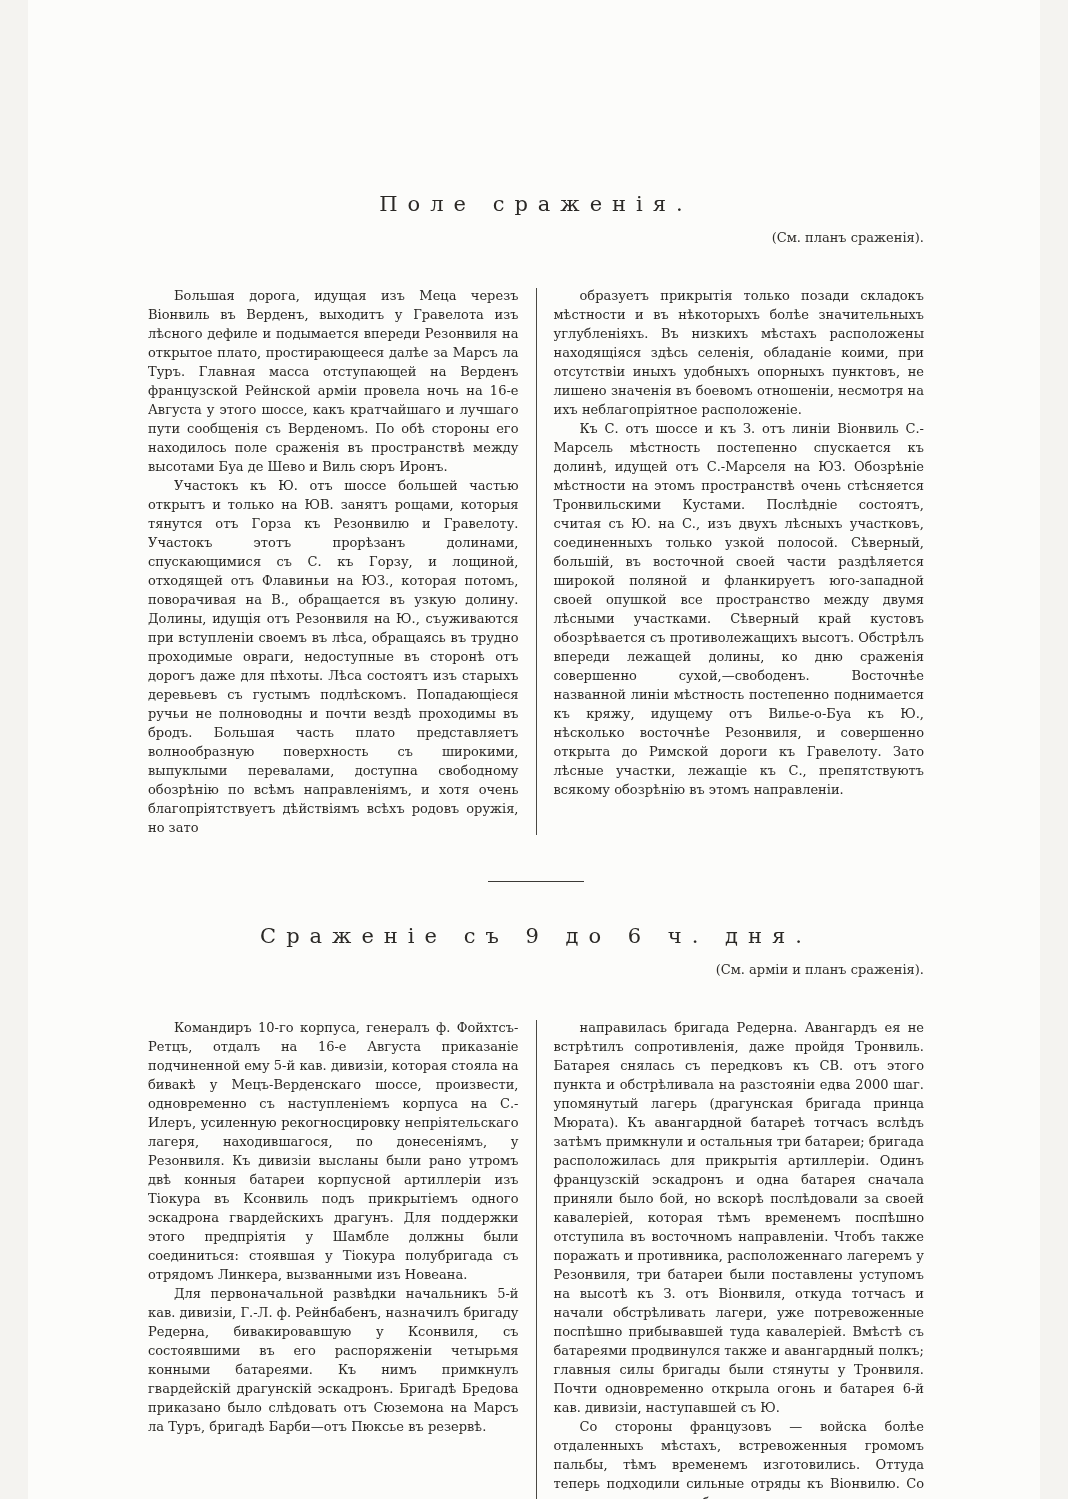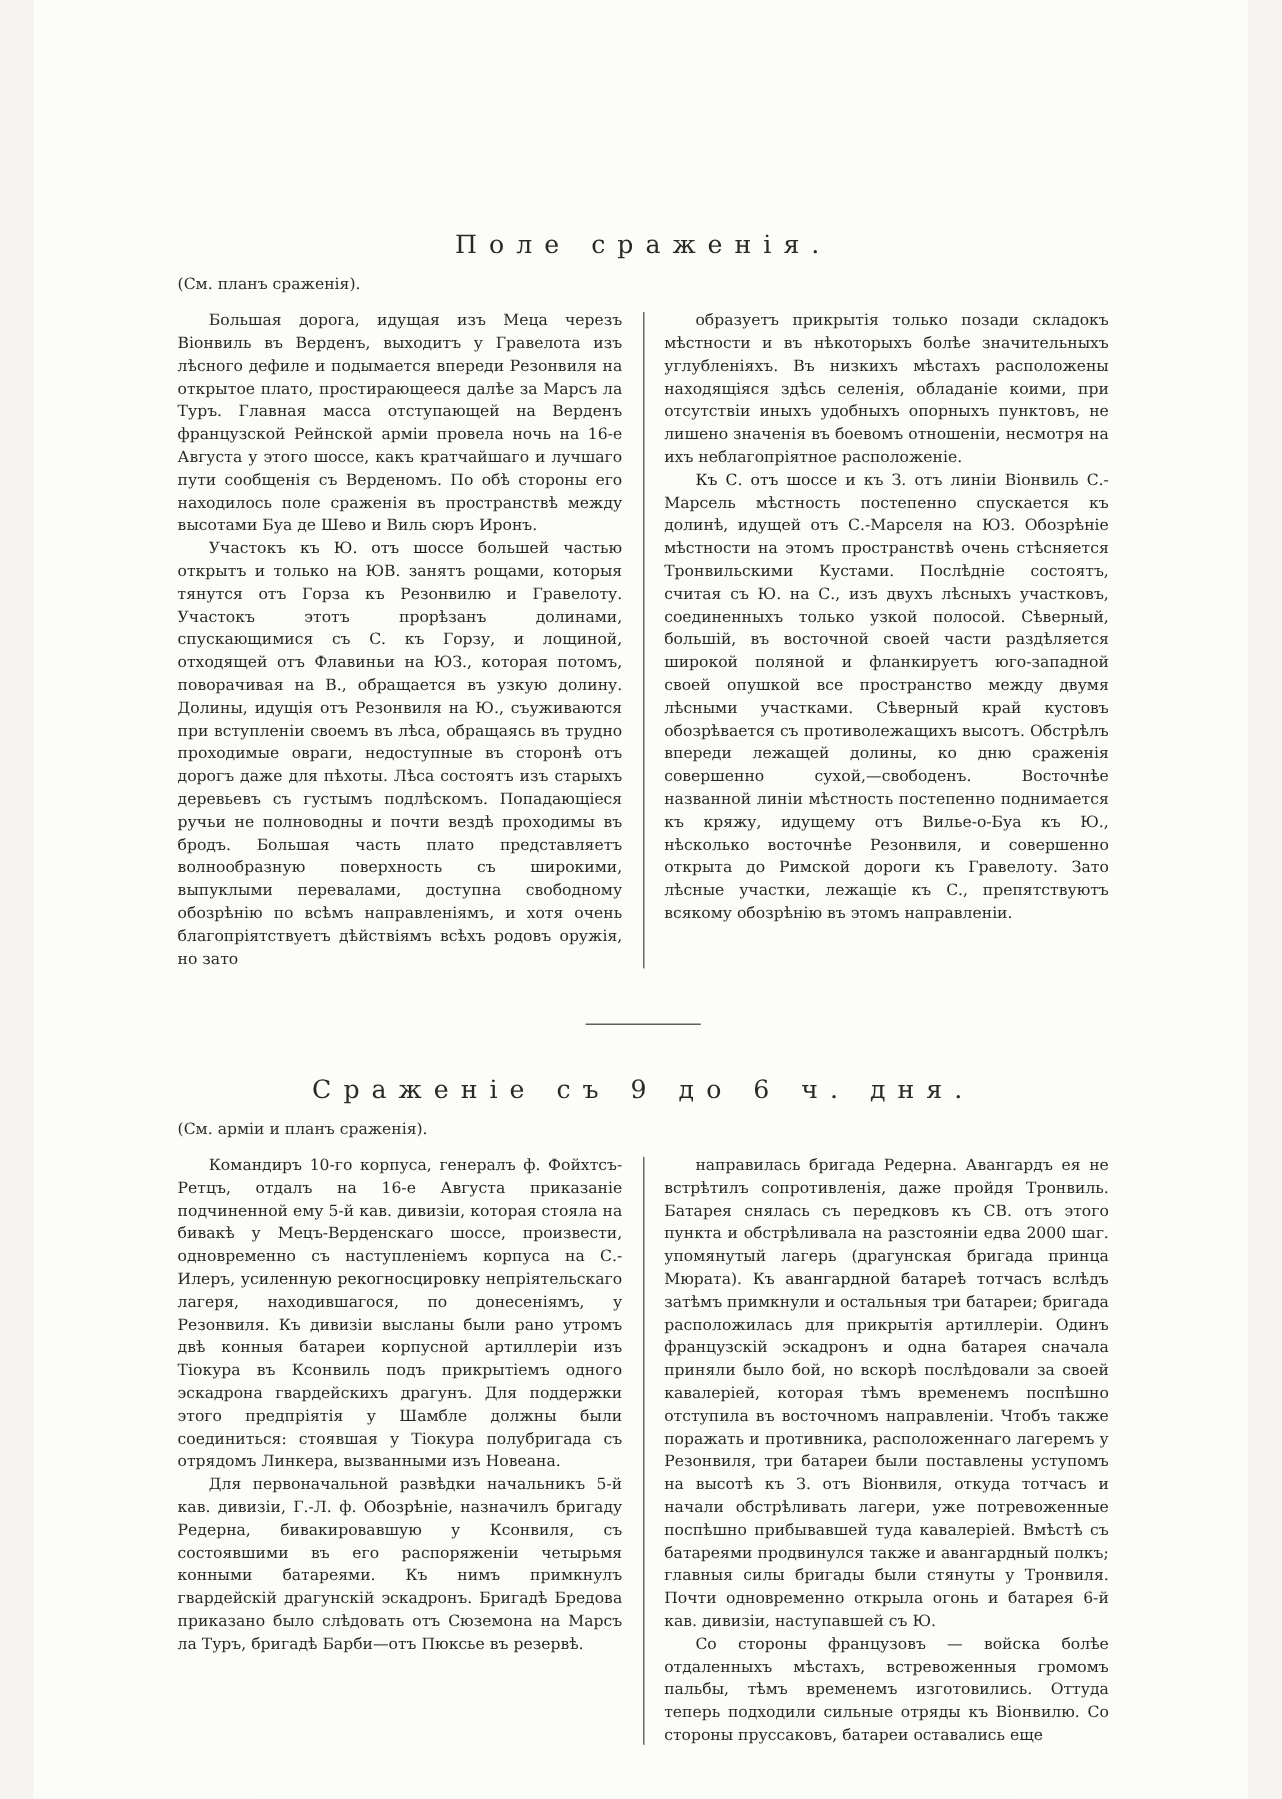--- a/index.html
+++ b/index.html
@@ -24,27 +24,27 @@
     font-weight:normal;
     letter-spacing:10px;
     text-align:center;
     white-space:nowrap;
     color:#2b2926;
   }
 
   .section-subtitle {
     font-size:13px;
     margin-top:14px;
-    text-align:left;
+    text-align:right;
     color:#2e2c29;
   }
 
   .columns {
     display:flex;
-    margin-top:13px;
+    margin-top:41px;
     align-items:stretch;
   }
 
   .col {
     flex:1 1 0;
     font-size:13px;
     line-height:19px;
     text-align:justify;
     color:#29272/4;
     color:#292724;
@@ -93,21 +93,21 @@
   <div class="hrule"></div>
 
   <section>
     <div class="section-header">
       <h1 class="section-title">Сраженіе съ 9 до 6 ч. дня.</h1>
       <div class="section-subtitle">(См. арміи и планъ сраженія).</div>
     </div>
     <div class="columns">
       <div class="col">
           <p>Командиръ 10-го корпуса, генералъ ф. Фойхтсъ-Ретцъ, отдалъ на 16-е Августа приказаніе подчиненной ему 5-й кав. дивизіи, которая стояла на бивакѣ у Мецъ-Верденскаго шоссе, произвести, одновременно съ наступленіемъ корпуса на С.-Илеръ, <b>усиленную рекогносцировку</b> непріятельскаго лагеря, находившагося, по донесеніямъ, у Резонвиля. Къ дивизіи высланы были рано утромъ двѣ конныя батареи корпусной артиллеріи изъ Тіокура въ Ксонвиль подъ прикрытіемъ одного эскадрона гвардейскихъ драгунъ. Для поддержки этого предпріятія у Шамбле должны были соединиться: стоявшая у Тіокура полубригада съ отрядомъ Линкера, вызванными изъ Новеана.</p>
-          <p>Для первоначальной развѣдки начальникъ 5-й кав. дивизіи, Г.-Л. ф. <b>Обозрѣніе</b>, назначилъ бригаду Редерна, бивакировавшую у Ксонвиля, съ состоявшими въ его распоряженіи четырьмя конными батареями. Къ нимъ примкнулъ гвардейскій драгунскій эскадронъ. Бригадѣ Бредова приказано было слѣдовать отъ Сюземона на Марсъ ла Туръ, бригадѣ Барби—отъ Пюксье въ резервѣ.</p>
+          <p>Для первоначальной развѣдки начальникъ 5-й кав. дивизіи, Г.-Л. ф. <b>Рейнбабенъ</b>, назначилъ бригаду Редерна, бивакировавшую у Ксонвиля, съ состоявшими въ его распоряженіи четырьмя конными батареями. Къ нимъ примкнулъ гвардейскій драгунскій эскадронъ. Бригадѣ Бредова приказано было слѣдовать отъ Сюземона на Марсъ ла Туръ, бригадѣ Барби—отъ Пюксье въ резервѣ.</p>
         </div>
       <div class="vrule"></div>
       <div class="col">
           <p>направилась бригада Редерна. Авангардъ ея не встрѣтилъ сопротивленія, даже пройдя Тронвиль. Батарея снялась съ передковъ къ СВ. отъ этого пункта и обстрѣливала на разстояніи едва 2000 шаг. упомянутый лагерь (драгунская бригада принца Мюрата). <b>Къ авангардной батареѣ тотчасъ</b> вслѣдъ затѣмъ примкнули и остальныя три батареи; бригада расположилась для прикрытія артиллеріи. Одинъ французскій эскадронъ и одна батарея сначала приняли было бой, но вскорѣ послѣдовали за своей кавалеріей, которая тѣмъ временемъ поспѣшно отступила въ восточномъ направленіи. Чтобъ также поражать и противника, расположеннаго лагеремъ у Резонвиля, три батареи были поставлены уступомъ на высотѣ къ З. отъ Віонвиля, откуда тотчасъ и начали обстрѣливать лагери, уже потревоженные поспѣшно прибывавшей туда кавалеріей. Вмѣстѣ съ батареями продвинулся также и авангардный полкъ; главныя силы бригады были стянуты у Тронвиля. Почти одновременно открыла огонь и батарея 6-й кав. дивизіи, наступавшей съ Ю.</p>
           <p>Со стороны французовъ — войска болѣе отдаленныхъ мѣстахъ, встревоженныя громомъ пальбы, тѣмъ временемъ изготовились. Оттуда теперь подходили сильные отряды къ Віонвилю. Со стороны пруссаковъ, батареи оставались еще</p>
         </div>
     </div>
   </section>
 
 </div>

